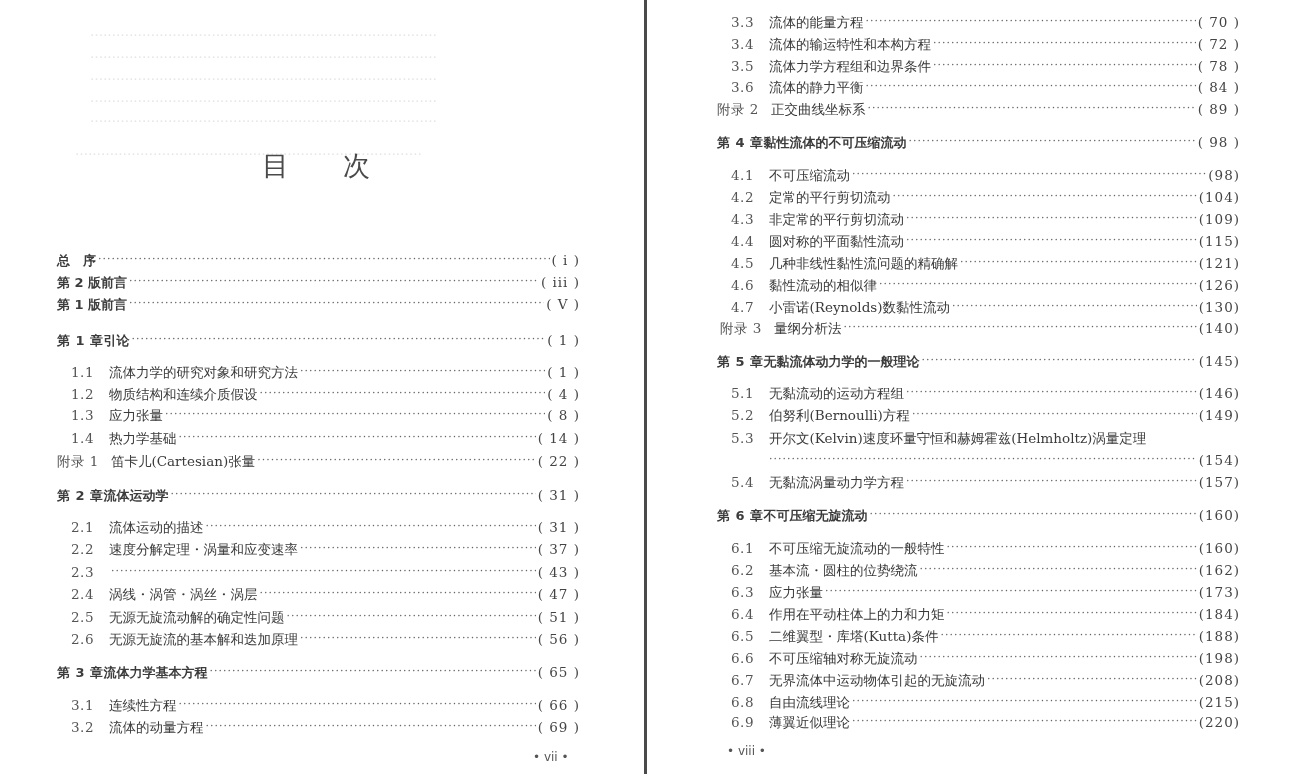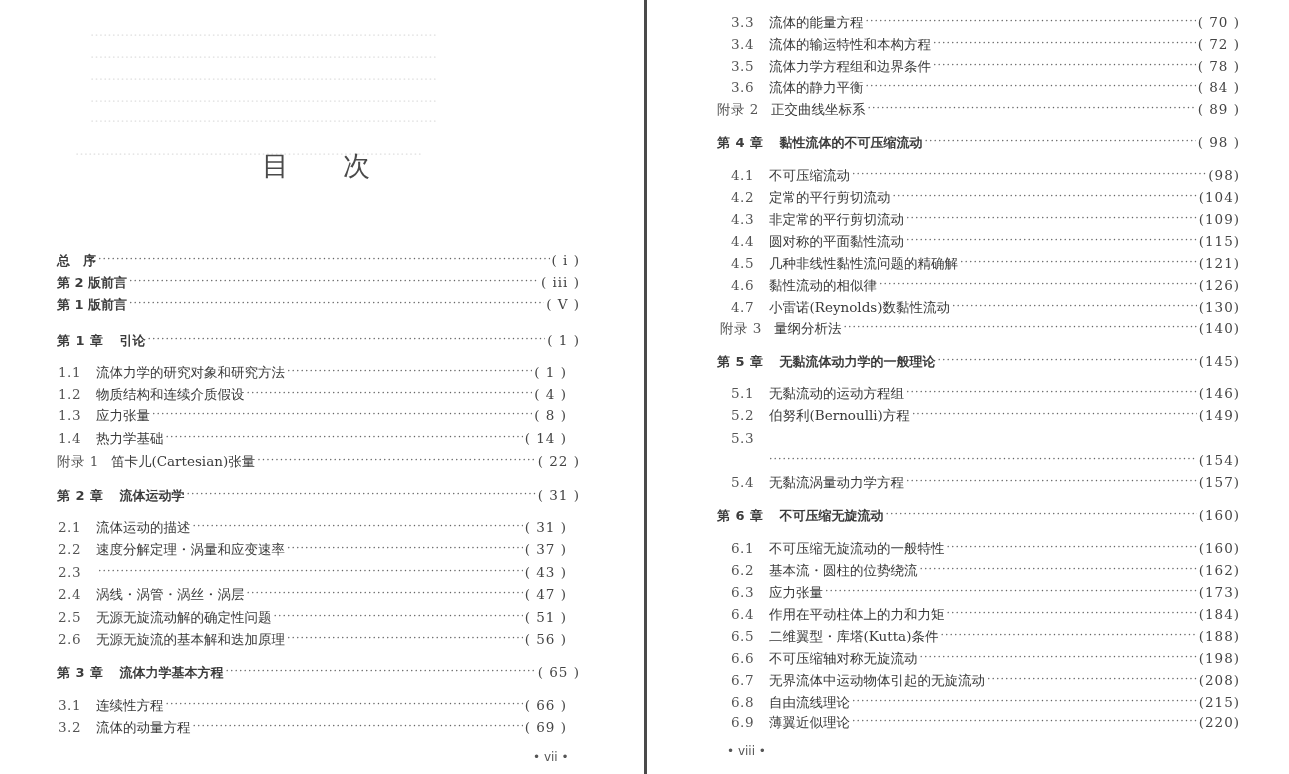--- a/index.html
+++ b/index.html
@@ -34,26 +34,26 @@
     font-size: 11px; align-self: center; height: 14px; line-height: 14px;
   }
   .row .leader::before {
     content: "··································································································································································";
   }
   .row .page-no { color: #444; letter-spacing: 1px; font-size: 13.5px; }
   .row.chapter .label, .row.chapter .num { font-family: "DejaVu Sans", "Liberation Sans", sans-serif; font-weight: bold; color: #3c3c3c; font-size: 13px; }
   .row.front .label { font-family: "DejaVu Sans", "Liberation Sans", sans-serif; font-weight: bold; color: #3c3c3c; font-size: 13px; }
 
   .left-rows .row { left: 57px; width: 523px; }
-  .left-rows .row.sec { left: 58px; width: 509px; justify-content: flex-end; }
+  .left-rows .row.sec { left: 71px; width: 509px; justify-content: flex-end; }
   .right-rows .row { left: 717px; width: 523px; }
   .right-rows .row.sec { left: 731px; width: 509px; }
   .row.sec .num { width: 38px; }
   .row.appendix .num { width: auto; margin-right: 12px; }
-  .row.chapter .num { width: auto; margin-right: 16px; }
+  .row.chapter .num { width: auto; margin-right: 0; }
 
   .footer { position: absolute; font-family: "DejaVu Sans", "Liberation Sans", sans-serif; font-size: 12px; color: #555; }
 </style>
 </head>
 <body>
 
 <div class="page page-left"></div>
 <div class="divider"></div>
 <div class="page page-right"></div>
 
@@ -286,20 +286,21 @@
       <span class="page-no">(146)</span>
   </div>
   <div class="row sec" style="top:405px">
     <span class="num">5.2</span>
       <span class="label">伯努利(Bernoulli)方程</span>
       <span class="leader"></span>
       <span class="page-no">(149)</span>
   </div>
   <div class="row sec" style="top:428px">
     <span class="num">5.3</span>
+      <span class="label">开尔文(Kelvin)速度环量守恒和赫姆霍兹(Helmholtz)涡量定理</span>
   </div>
   <div class="row" style="top:450px;left:769px;width:471px">
     <span class="leader" style="margin-left:0"></span>
       <span class="page-no">(154)</span>
   </div>
   <div class="row sec" style="top:472px">
     <span class="num">5.4</span>
       <span class="label">无黏流涡量动力学方程</span>
       <span class="leader"></span>
       <span class="page-no">(157)</span>

